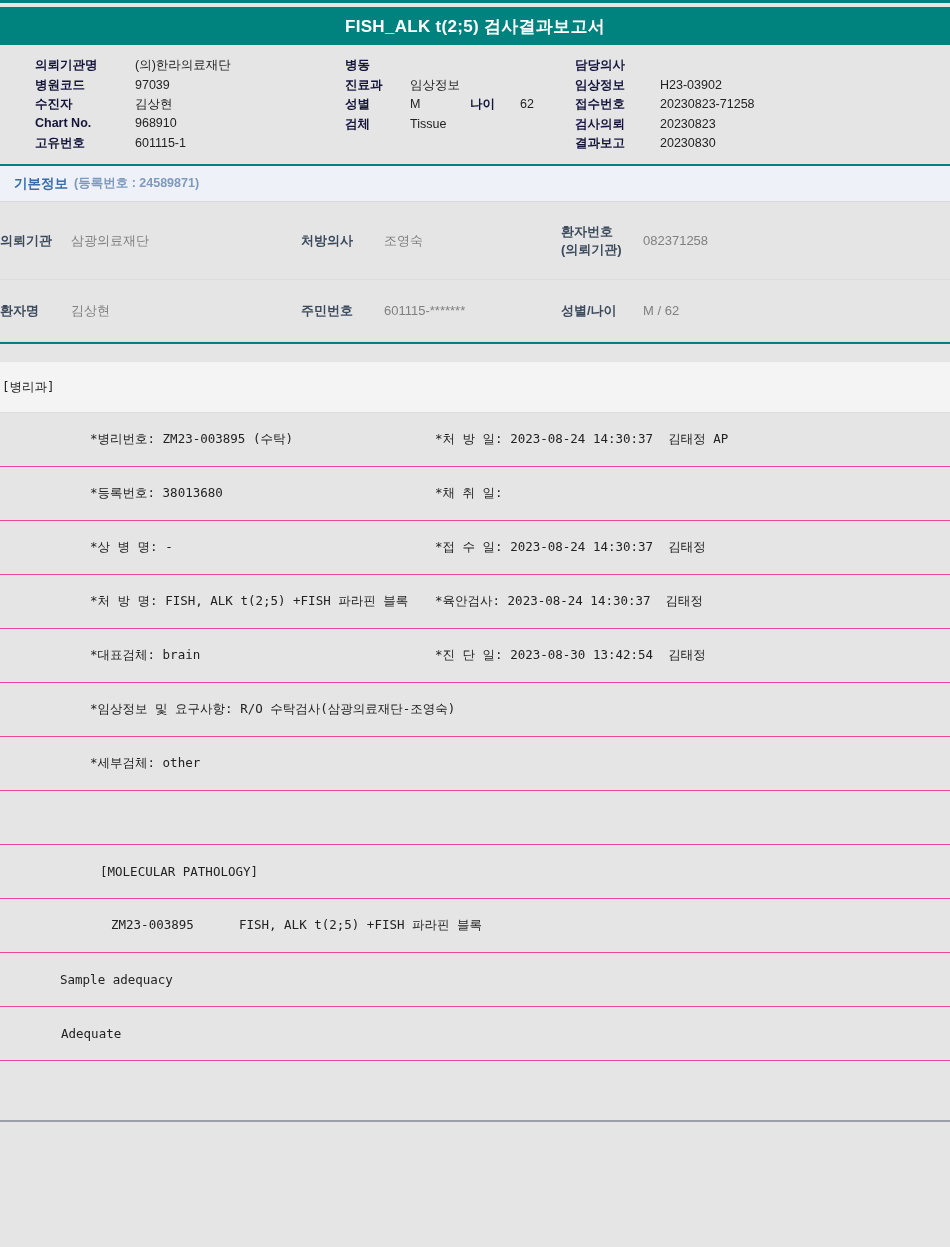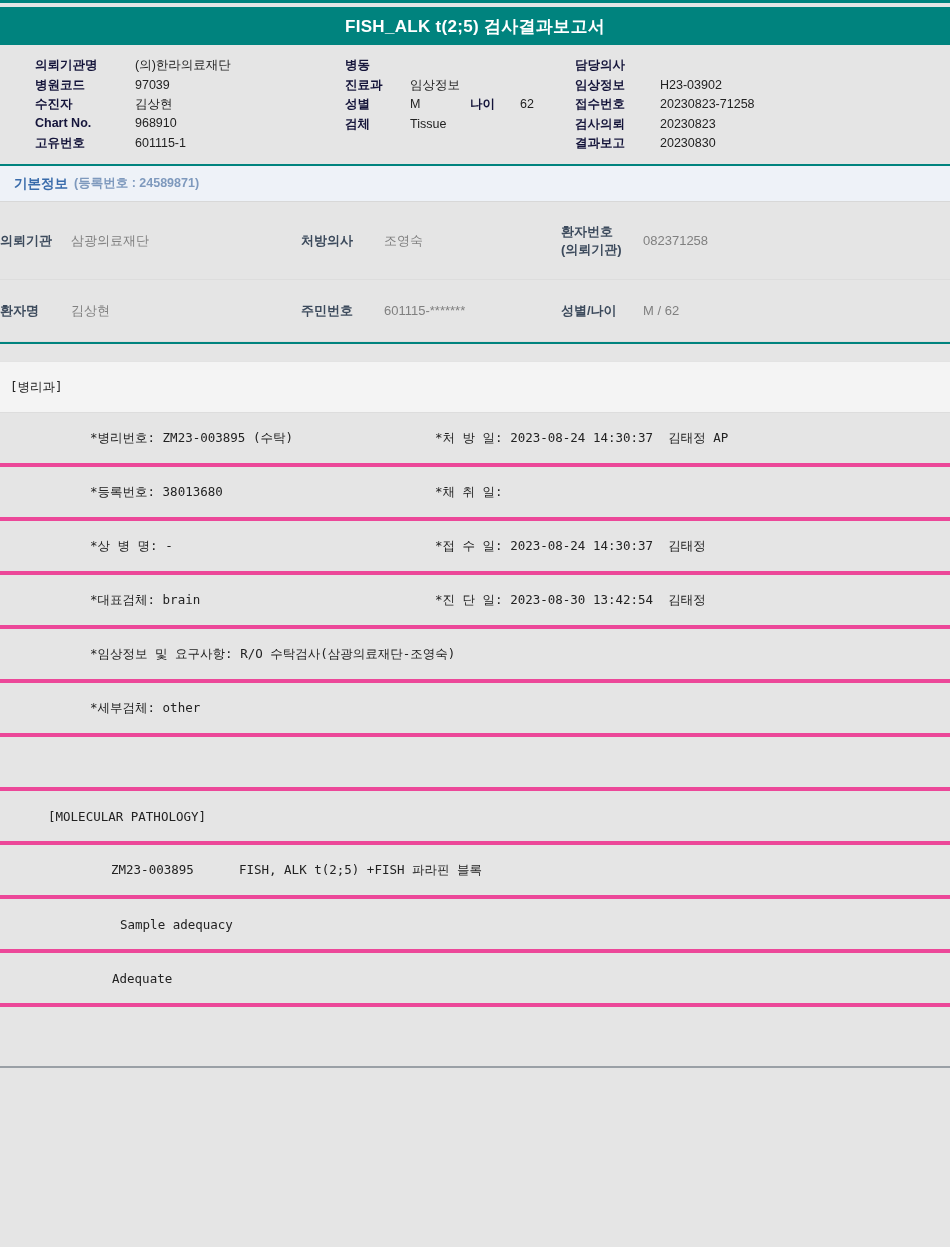--- a/index.html
+++ b/index.html
@@ -57,35 +57,35 @@
   .bi-l2 { width:83px; }
   .bi-v2 { width:177px; }
   .bi-l3 { width:82px; line-height:1.35; }
   .bi-v3 { flex:1; }
 
   
   .gap-row { height:17px; }
   .dept-row {
     height:52px; background:#f4f4f4;
     border-top:1px solid #e3e3e3; border-bottom:1px solid #ddd;
-    display:flex; align-items:center; padding-left:10px;
+    display:flex; align-items:center; padding-left:2px;
     font-family:"DejaVu Sans Mono", monospace; font-size:12.5px; color:#222;
   }
   .detail-row {
-    height:54px; border-bottom:4px solid #ec4899;
+    height:54px; border-bottom:1px solid #ec4899;
     display:flex; align-items:center; padding-left:90px;
     font-family:"DejaVu Sans Mono", monospace; font-size:12.5px; color:#222;
     white-space:pre;
   }
   .detail-left { width:345px; flex-shrink:0; }
   .detail-right { flex:1; }
-  .detail-row.p100 { padding-left:48px; }
+  .detail-row.p100 { padding-left:100px; }
   .detail-row.p115 { padding-left:111px; }
-  .detail-row.p120 { padding-left:120px; }
-  .detail-row.p135 { padding-left:112px; }
+  .detail-row.p120 { padding-left:60px; }
+  .detail-row.p135 { padding-left:61px; }
   .detail-row.noborder { border-bottom:none; }
   .bottom-rule { height:2px; background:#9aa0a6; margin-top:5px; }
 </style>
 </head>
 <body>
 
 <div class="page">
 
   <div class="top-strip"></div>
   <div class="title-bar">
@@ -202,20 +202,24 @@
   </div>
   <div class="detail-row">
     <span class="detail-left">*등록번호: 38013680</span>
     <span class="detail-right">*채 취 일:</span>
   </div>
   <div class="detail-row">
     <span class="detail-left">*상 병 명: -</span>
     <span class="detail-right">*접 수 일: 2023-08-24 14:30:37  김태정</span>
   </div>
   <div class="detail-row">
+    <span class="detail-left">*처 방 명: FISH, ALK t(2;5) +FISH 파라핀 블록</span>
+    <span class="detail-right">*육안검사: 2023-08-24 14:30:37  김태정</span>
+  </div>
+  <div class="detail-row">
     <span class="detail-left">*대표검체: brain</span>
     <span class="detail-right">*진 단 일: 2023-08-30 13:42:54  김태정</span>
   </div>
   <div class="detail-row">
     <span>*임상정보 및 요구사항: R/O 수탁검사(삼광의료재단-조영숙)</span>
   </div>
   <div class="detail-row">
     <span class="detail-left">*세부검체: other</span>
     <span class="detail-right"></span>
   </div>

